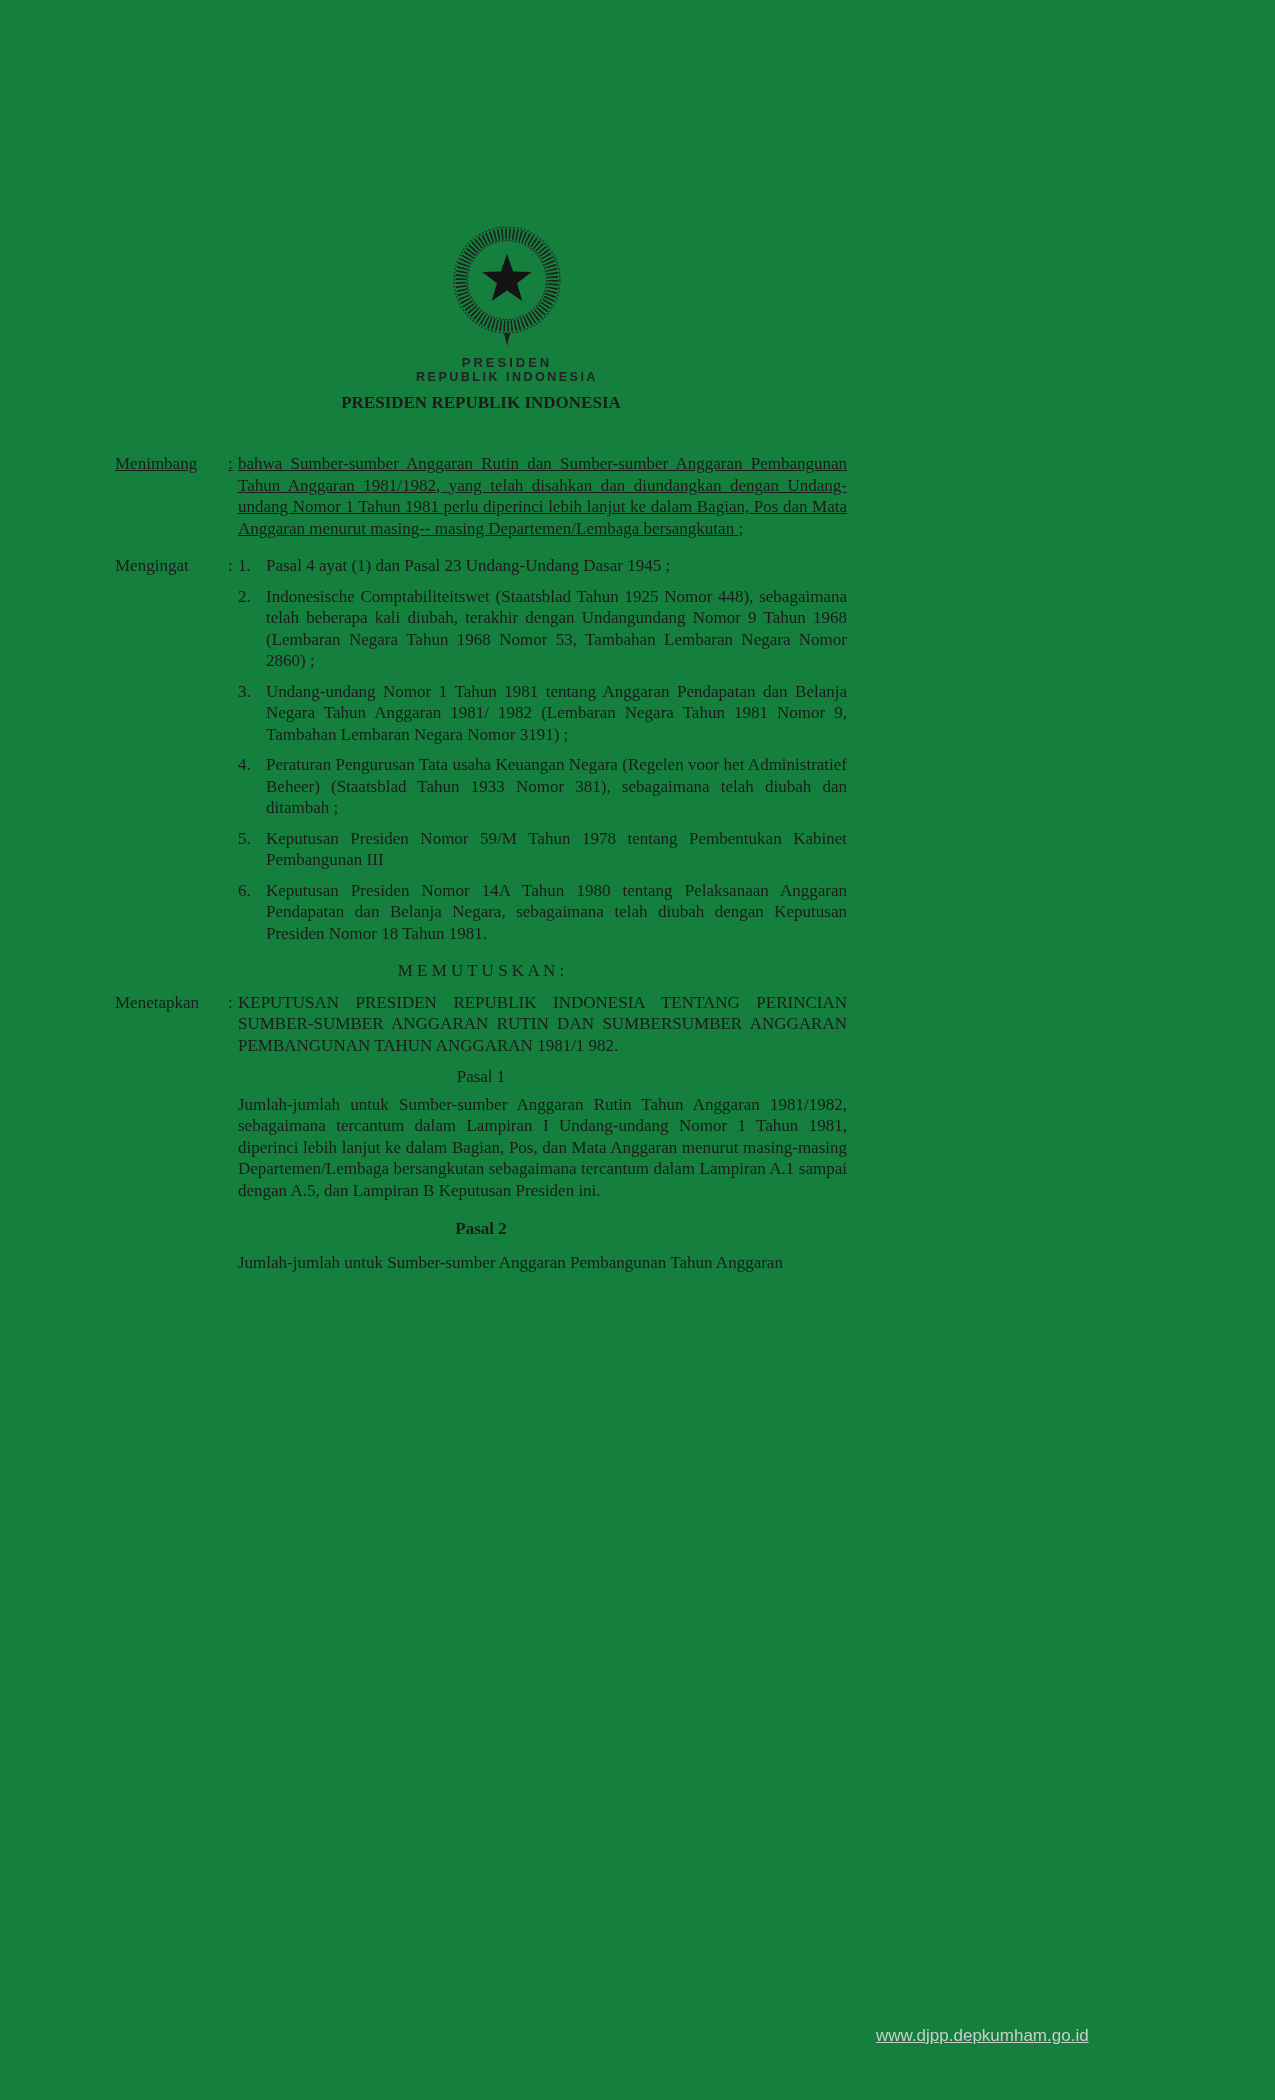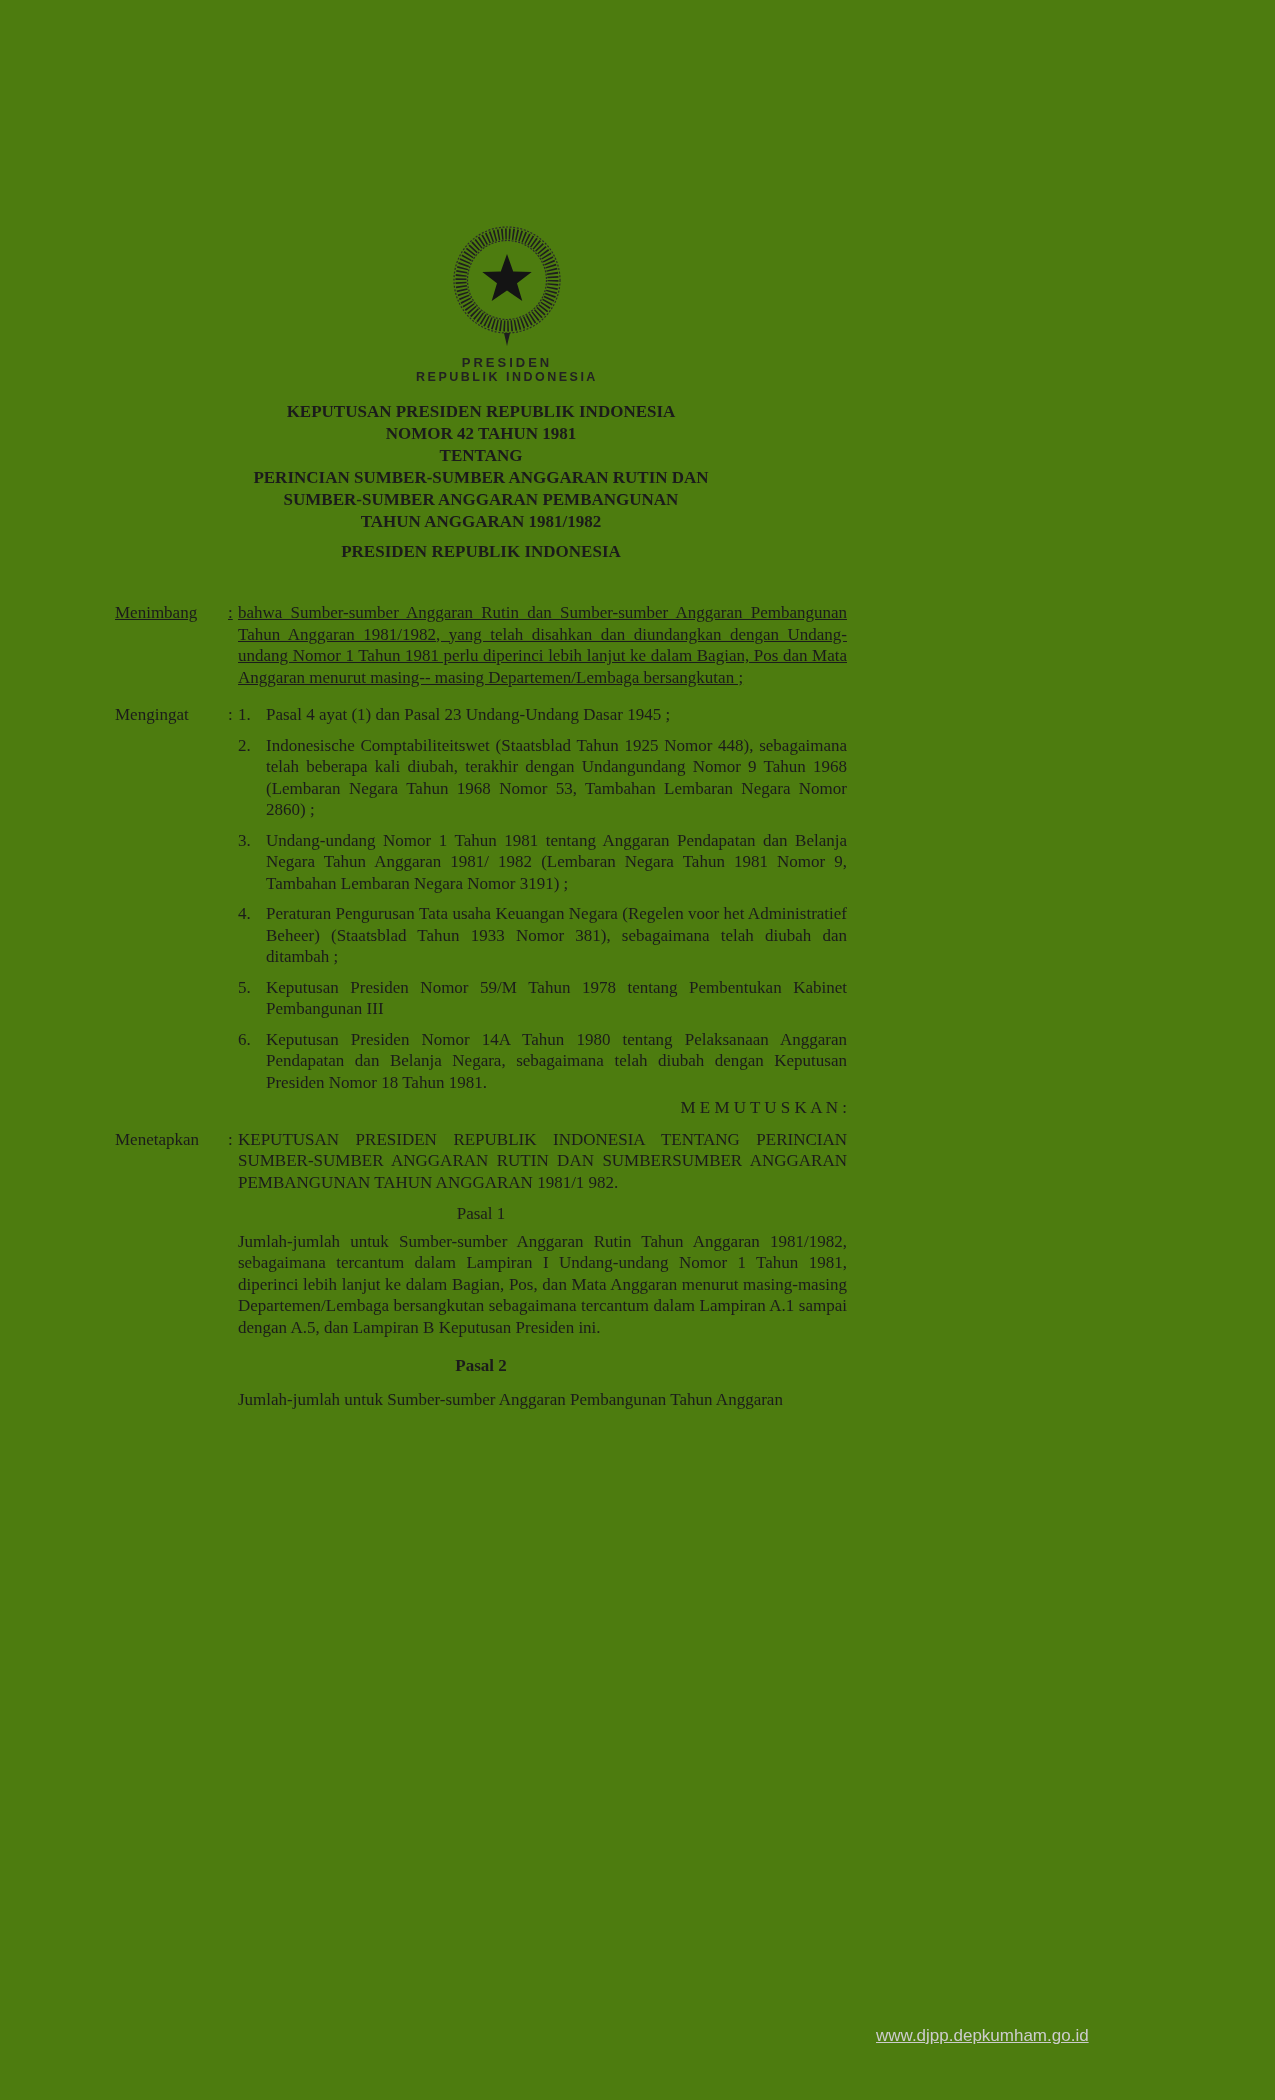--- a/index.html
+++ b/index.html
@@ -3,21 +3,21 @@
 <meta charset="utf-8">
 <style>
   * { margin:0; padding:0; box-sizing:border-box; }
   html,body { width:1275px; height:2100px; }
   body {
     background:#ffffff;
     font-family:"Liberation Serif","DejaVu Serif",serif;
     color:#1b1b1b;
     position:relative;
   }
-  .page { position:absolute; inset:0; background:#4d7c0f; overflow:hidden; }
+  .page { position:absolute; inset:0; background:#15803d; overflow:hidden; }
   .content { position:absolute; left:115px; top:0; width:732px; }
 
   .emblem-block { margin-top:220px; text-align:center; transform:translateX(26px); }
   .emblem-svg { display:block; margin:0 auto; }
   .emblem-caption-1 {
     font-family:"Liberation Sans",sans-serif; font-size:13px; letter-spacing:3px;
     line-height:15px; margin-top:3px; color:#222; font-weight:bold;
   }
   .emblem-caption-2 {
     font-family:"Liberation Sans",sans-serif; font-size:12.5px; letter-spacing:2.5px;
@@ -33,21 +33,21 @@
   .row-content { flex:1; text-align:justify; }
 
   .menimbang-row { margin-top:40px;text-decoration:underline; }
   .mengingat-row { margin-top:16px; }
 
   .list-item { display:flex; margin-bottom:9px; }
   .list-item:last-child { margin-bottom:0; }
   .item-number { width:28px; flex:none; }
   .item-text { flex:1; text-align:justify; }
 
-  .memutuskan { margin-top:4px; text-align:right; font-size:17px; line-height:21.5px; }
+  .memutuskan { margin-top:16px; text-align:center; font-size:17px; line-height:21.5px; }
   .menetapkan-row { margin-top:10px; }
 
   .pasal-heading { margin-top:10px; text-align:center; font-size:17px; line-height:21.5px; }
   .pasal-text { margin-left:123px; margin-top:6px; text-align:justify; font-size:17px; line-height:21.5px; }
   .pasal2-heading { margin-top:17px;font-weight:bold; }
   .pasal2-text { margin-top:12px; text-align:left; }
 
   .watermark {
     position:absolute; left:876px; top:2026px;
     font-family:"Liberation Sans",sans-serif; font-size:17px; color:#cccccc;text-decoration:underline;
@@ -64,28 +64,20 @@
         <circle cx="0" cy="0" r="53" fill="none" stroke="#2a2a2a" stroke-width="1.2" stroke-dasharray="2 1.6"></circle>
         <circle cx="0" cy="0" r="46" fill="none" stroke="#1e1e1e" stroke-width="11" stroke-dasharray="1.6 2.1"></circle>
         <circle cx="0" cy="0" r="39.5" fill="none" stroke="#2a2a2a" stroke-width="1.2" stroke-dasharray="2 1.4"></circle>
         <polygon fill="#141414" points="0,-26 6.2,-8.5 24.7,-8 10,3.2 15.3,21 0,10.5 -15.3,21 -10,3.2 -24.7,-8 -6.2,-8.5"></polygon>
         <path d="M -3 53 L 0 66 L 3 53 Z" fill="#1e1e1e"></path>
       </svg>
       <div class="emblem-caption-1">PRESIDEN</div>
       <div class="emblem-caption-2">REPUBLIK INDONESIA</div>
     </div>
 
-    <div class="title-block">
-      <div>KEPUTUSAN PRESIDEN REPUBLIK INDONESIA</div>
-      <div>NOMOR 42 TAHUN 1981</div>
-      <div>TENTANG</div>
-      <div>PERINCIAN SUMBER-SUMBER ANGGARAN RUTIN DAN</div>
-      <div>SUMBER-SUMBER ANGGARAN PEMBANGUNAN</div>
-      <div>TAHUN ANGGARAN 1981/1982</div>
-    </div>
 
     <div class="subject">PRESIDEN REPUBLIK INDONESIA</div>
 
     <div class="row menimbang-row">
       <div class="row-label">Menimbang</div>
       <div class="row-colon">:</div>
       <div class="row-content">bahwa Sumber-sumber Anggaran Rutin dan Sumber-sumber Anggaran Pembangunan Tahun Anggaran 1981/1982, yang telah disahkan dan diundangkan dengan Undang-undang Nomor 1 Tahun 1981 perlu diperinci lebih lanjut ke dalam Bagian, Pos dan Mata Anggaran menurut masing-- masing Departemen/Lembaga bersangkutan ;</div>
     </div>
 
     <div class="row mengingat-row">

